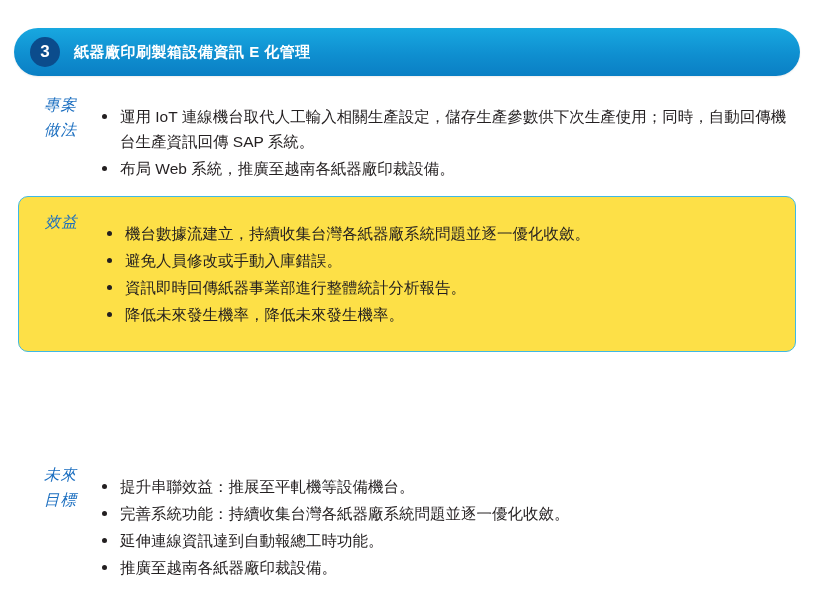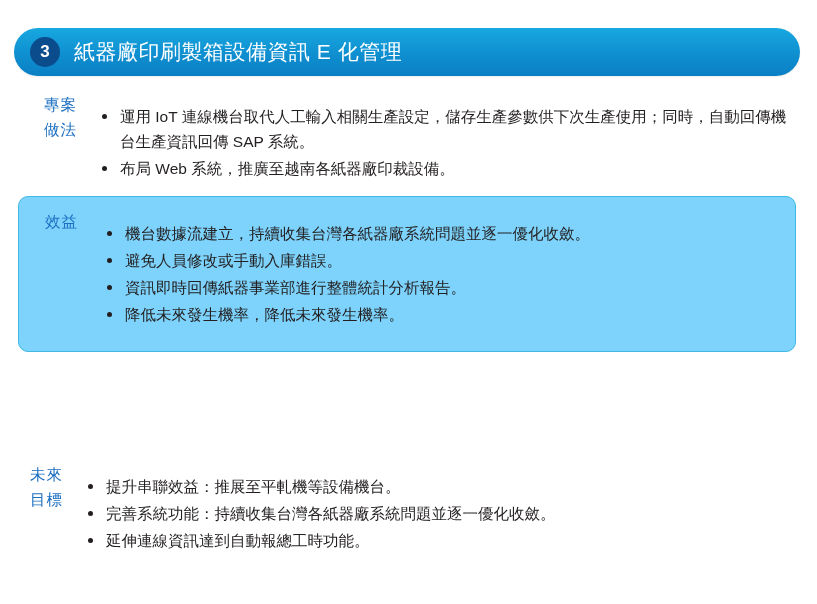--- a/index.html
+++ b/index.html
@@ -44,41 +44,42 @@
     font-size: 17px;
     font-weight: bold;
     display: flex;
     align-items: center;
     justify-content: center;
     flex: none;
   }
   .title-text {
     margin-left: 14px;
     color: #ffffff;
-    font-size: 21px;
-    font-weight: normal;
+    font-size: 15px;
+    font-weight: bold;
     letter-spacing: 0.5px;
     white-space: nowrap;
   }
 
   
   .section {
     position: absolute;
     display: flex;
     box-sizing: border-box;
   }
   .sec-label {
     width: 74px;
     flex: none;
     color: #1c6fc0;
     font-size: 15.5px;
     line-height: 25px;
     padding-left: 30px;
     box-sizing: border-box;
     letter-spacing: 1px;
+    font-style: italic;
   }
   .sec-label .lb-line { display: block; }
   .sec-body {
     flex: 1;
   }
   ul.bullets {
     margin: 12px;
     padding: 0;
     list-style: none;
   }
@@ -108,26 +109,26 @@
     width: 786px;
   }
   
   #sec-benefit {
     left: 18px;
     top: 196px;
     width: 778px;
     border: 1px solid #3fb9e5;
     border-radius: 10px;
     padding: 12px 0 12px 0;
-    background: #7dd3fc;
+    background: #fde047;
   }
   #sec-benefit .sec-label { padding-left: 26px; }
   
   #sec-goal {
-    left: 0;
+    left: 14px;
     top: 462px;
     width: 786px;
   }
 </style>
 </head>
 <body>
 
 <div class="page">
 
   <div class="title-bar">
@@ -165,17 +166,18 @@
   <div class="section" id="sec-goal">
     <div class="sec-label">
       <span class="lb-line">未來</span>
       <span class="lb-line">目標</span>
     </div>
     <div class="sec-body">
       <ul class="bullets">
         <li>提升串聯效益：推展至平軋機等設備機台。</li>
         <li>完善系統功能：持續收集台灣各紙器廠系統問題並逐一優化收斂。</li>
         <li>延伸連線資訊達到自動報總工時功能。</li>
+        <li>推廣至越南各紙器廠印裁設備。</li>
       </ul>
     </div>
   </div>
 
 </div>
 
 </body></html>

